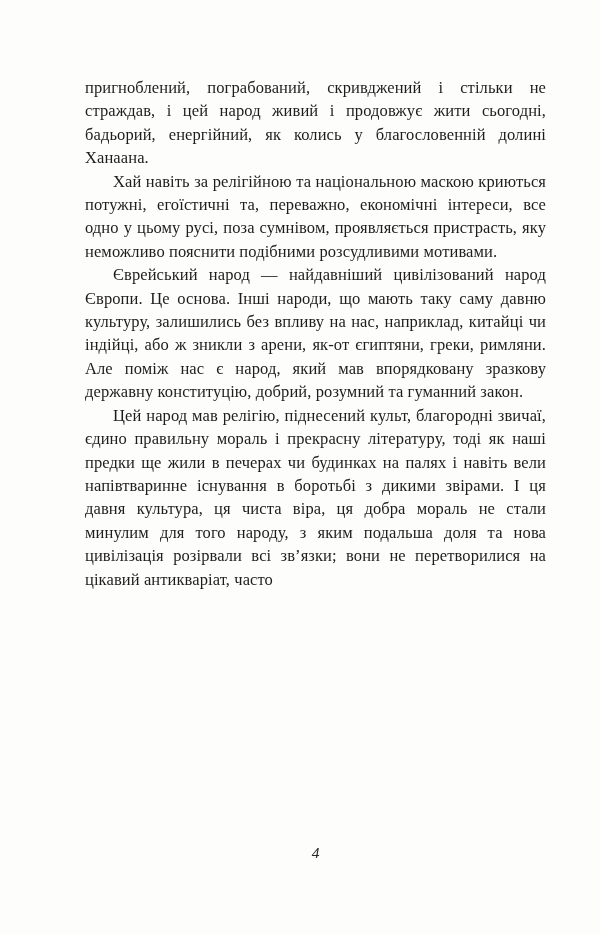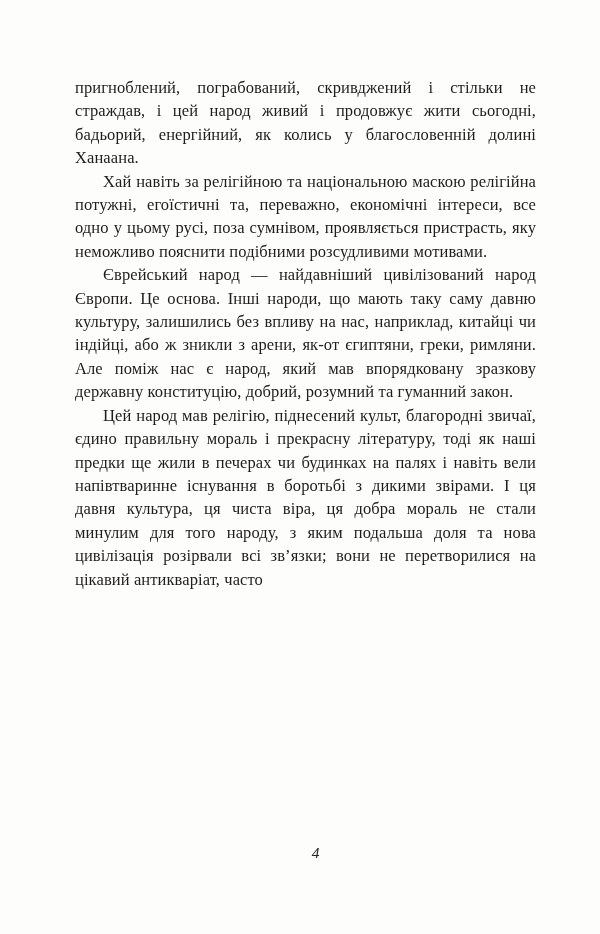--- a/index.html
+++ b/index.html
@@ -11,21 +11,21 @@
     position: relative;
     width: 600px;
     height: 934px;
     background: #fdfdfc;
     overflow: hidden;
     font-family: "Liberation Serif", "DejaVu Serif", serif;
     color: #1e1d1b;
   }
   .text-block {
     position: absolute;
-    left: 75px;
+    left: 85px;
     top: 76px;
     width: 461px;
     font-size: 16.5px;
     line-height: 23.4px;
     text-align: justify;
     letter-spacing: 0.1px;
     hyphens: auto;
     -webkit-hyphens: auto;
   }
   .text-block p {
@@ -46,18 +46,18 @@
     font-style: italic;
     color: #2a2926;
   }
 </style>
 </head>
 <body>
 
 <div class="page">
   <div class="text-block" lang="uk">
     <p class="no-indent">пригноблений, пограбований, скривджений і стільки не страждав, і цей народ живий і продовжує жити сьогодні, бадьорий, енергійний, як колись у благословенній долині Ханаана.</p>
-    <p>Хай навіть за релігійною та національною маскою релігійна потужні, егоїстичні та, переважно, економічні інтереси, все одно у цьому русі, поза сумнівом, проявляється пристрасть, яку неможливо пояснити подібними розсудливими мотивами.</p>
+    <p>Хай навіть за релігійною та національною маскою криються потужні, егоїстичні та, переважно, економічні інтереси, все одно у цьому русі, поза сумнівом, проявляється пристрасть, яку неможливо пояснити подібними розсудливими мотивами.</p>
     <p>Єврейський народ — найдавніший цивілізований народ Європи. Це основа. Інші народи, що мають таку саму давню культуру, залишились без впливу на нас, наприклад, китайці чи індійці, або ж зникли з арени, як-от єгиптяни, греки, римляни. Але поміж нас є народ, який мав впорядковану зразкову державну конституцію, добрий, розумний та гуманний закон.</p>
     <p>Цей народ мав релігію, піднесений культ, благородні звичаї, єдино правильну мораль і прекрасну літературу, тоді як наші предки ще жили в печерах чи будинках на палях і навіть вели напівтваринне існування в боротьбі з дикими звірами. І ця давня культура, ця чиста віра, ця добра мораль не стали минулим для того народу, з яким подальша доля та нова цивілізація розірвали всі зв’язки; вони не перетворилися на цікавий антикваріат, часто</p>
   </div>
   <div class="page-number">4</div>
 </div>
 
 </body></html>

